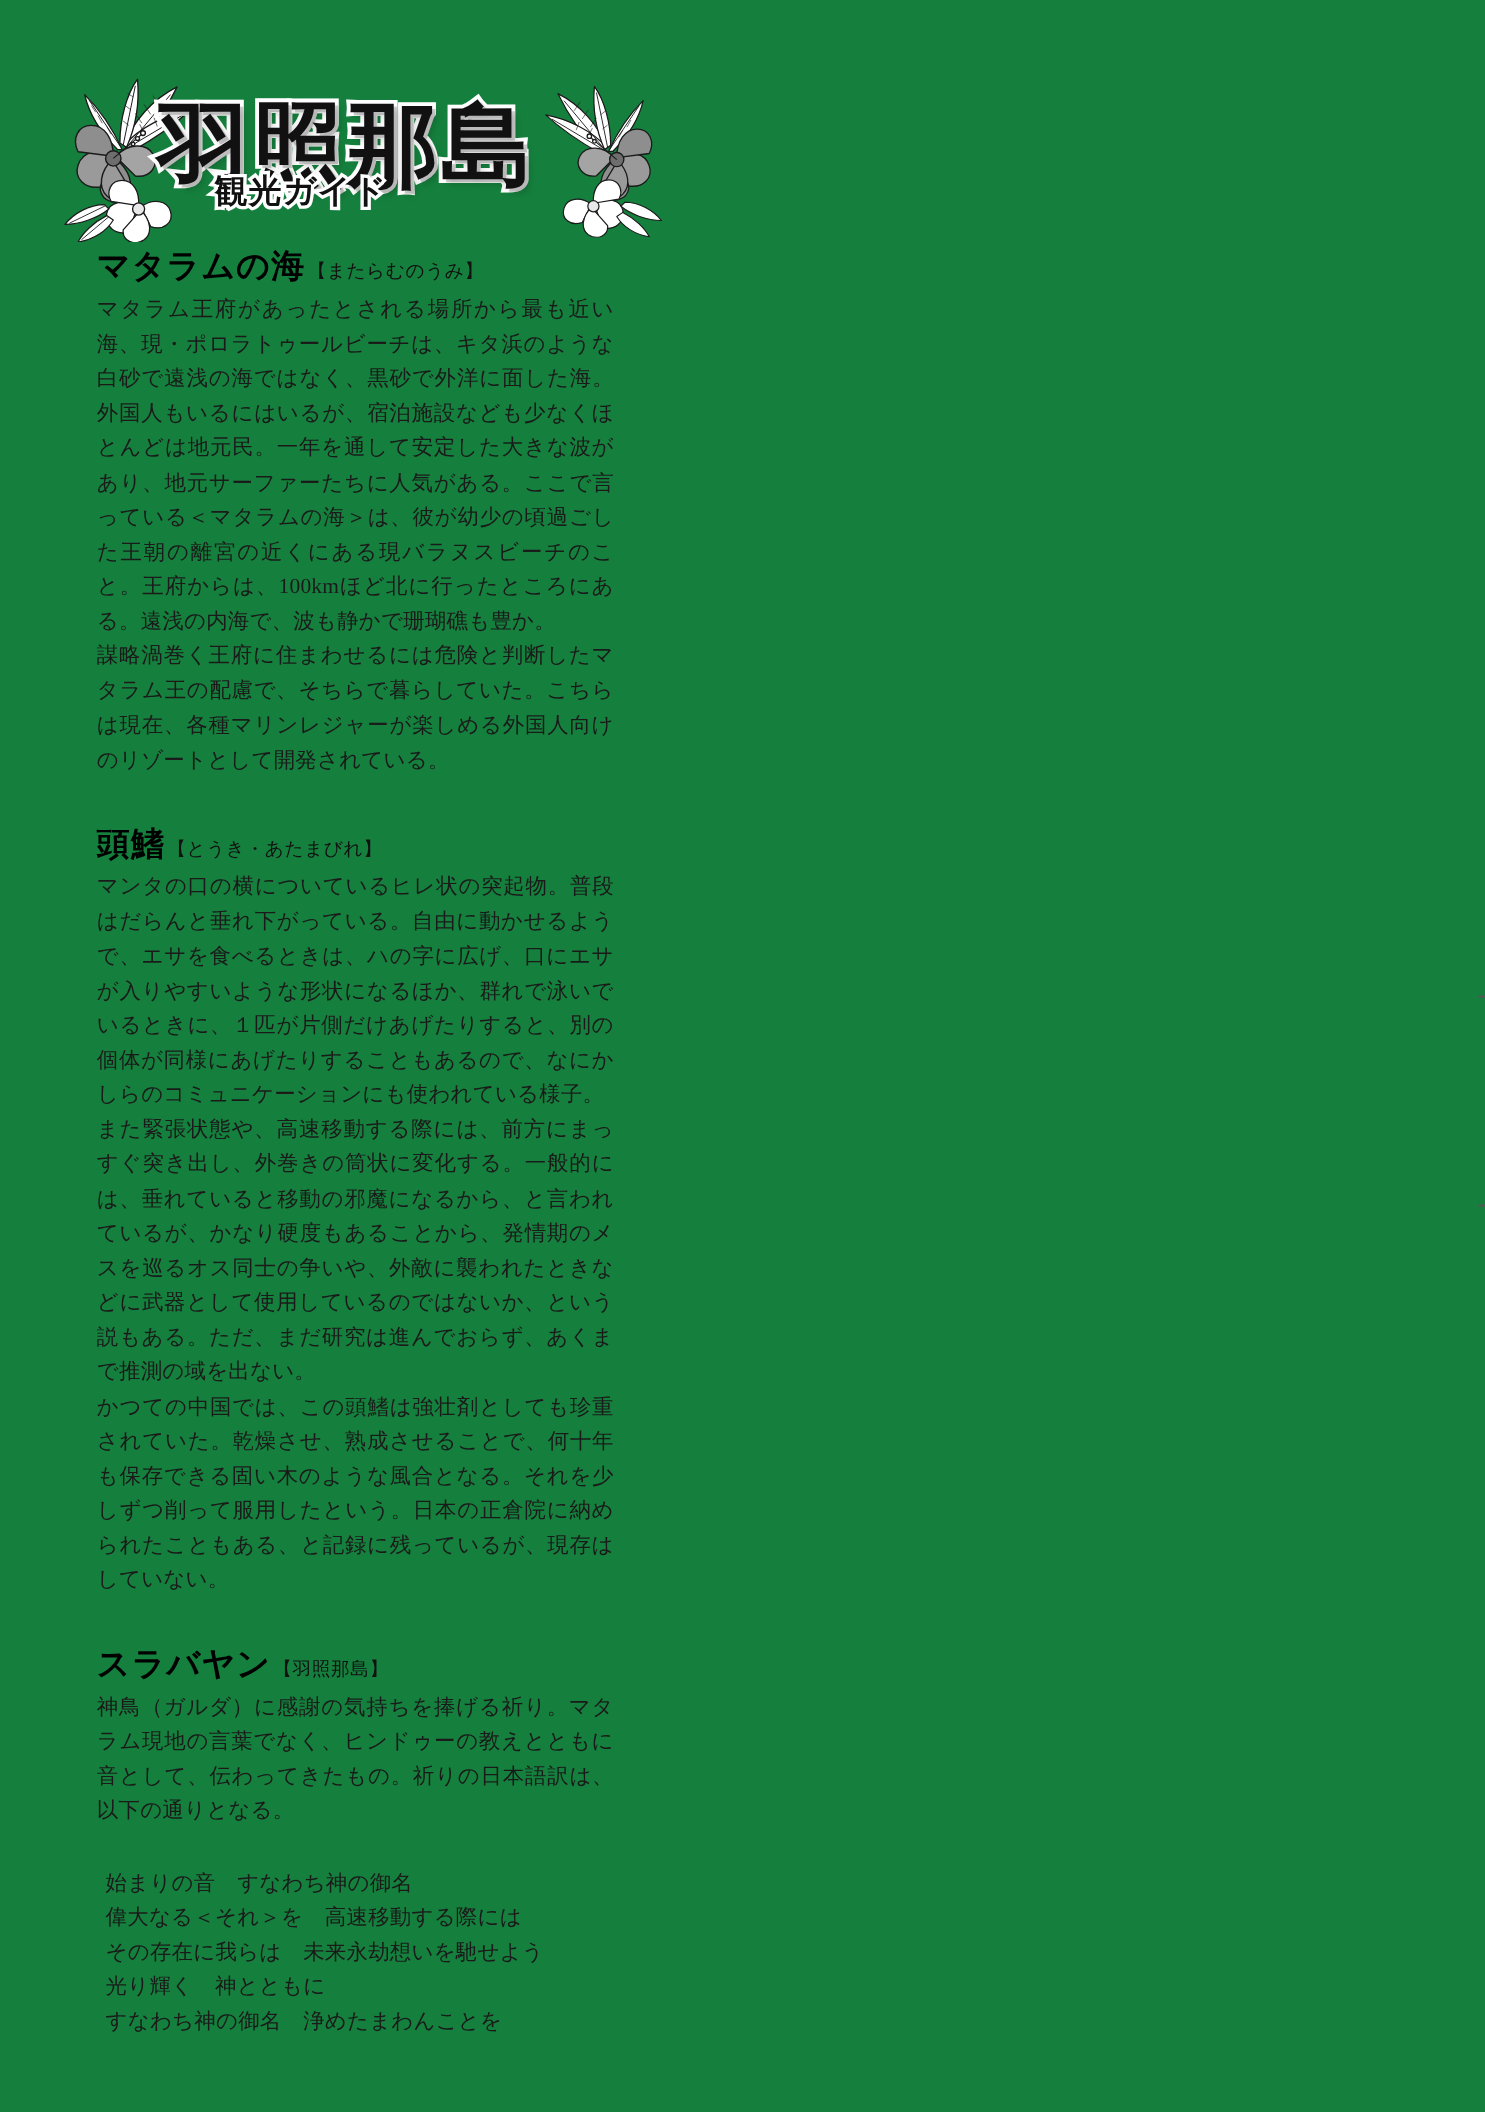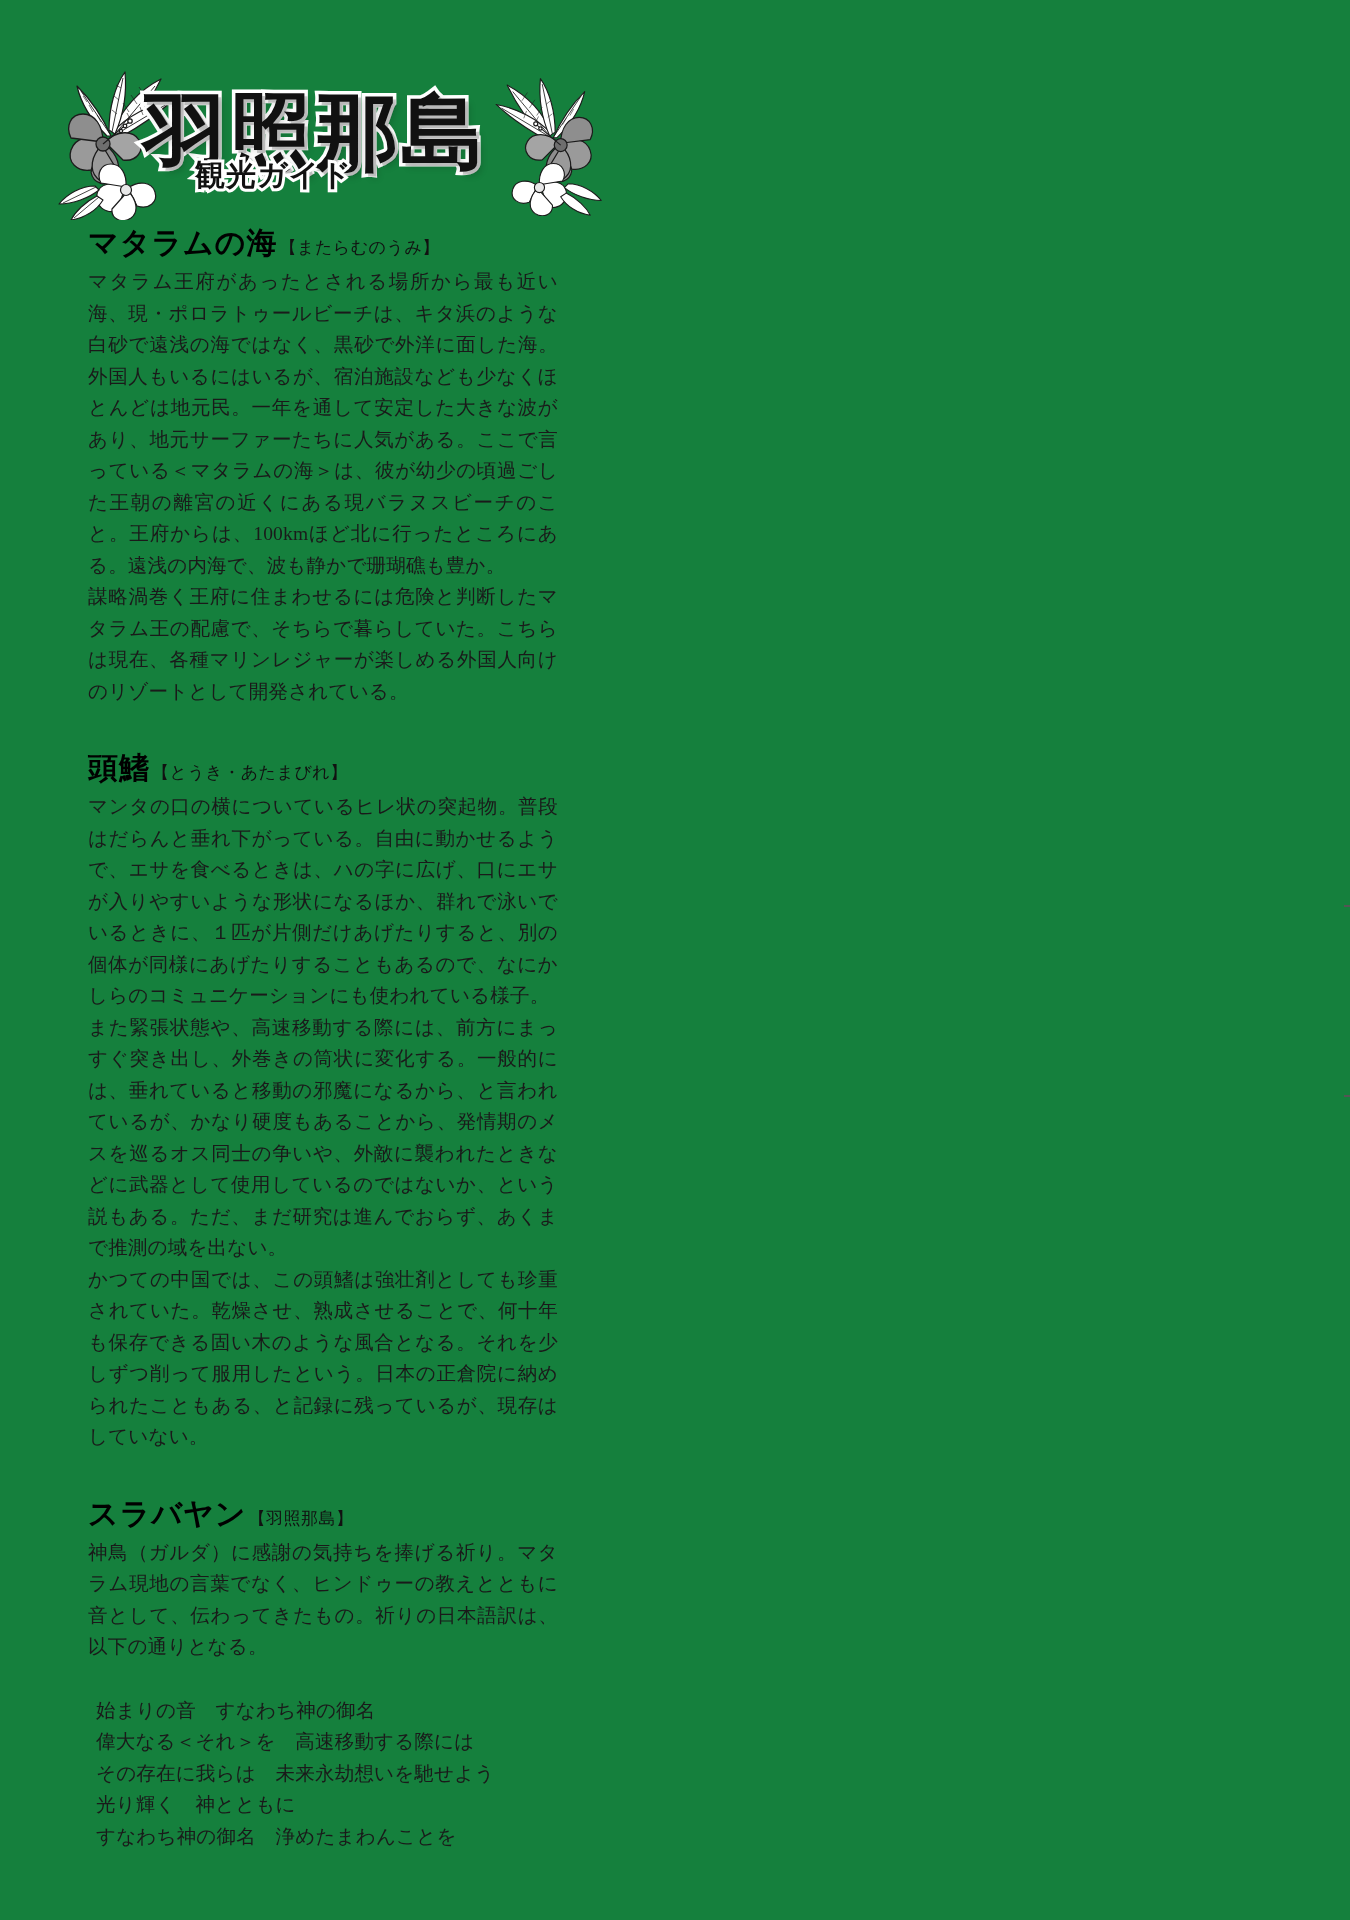--- a/index.html
+++ b/index.html
@@ -127,21 +127,21 @@
     letter-spacing: 0.2px;
     color: #1a1a1a;
     text-align: justify;
     text-justify: inter-character;
   }
 
   .verse {
     margin: 34px 0 0 8px;
   }
   .verse-line {
-    font-family: Liberation Mono, monospace;
+    font-family: Liberation Sans, sans-serif;
     font-size: 19.5px;
     line-height: 31.5px;
     letter-spacing: 0.2px;
     color: #1a1a1a;
     white-space: pre;
   }
 
   
   .edge-tick {
     position: absolute;

